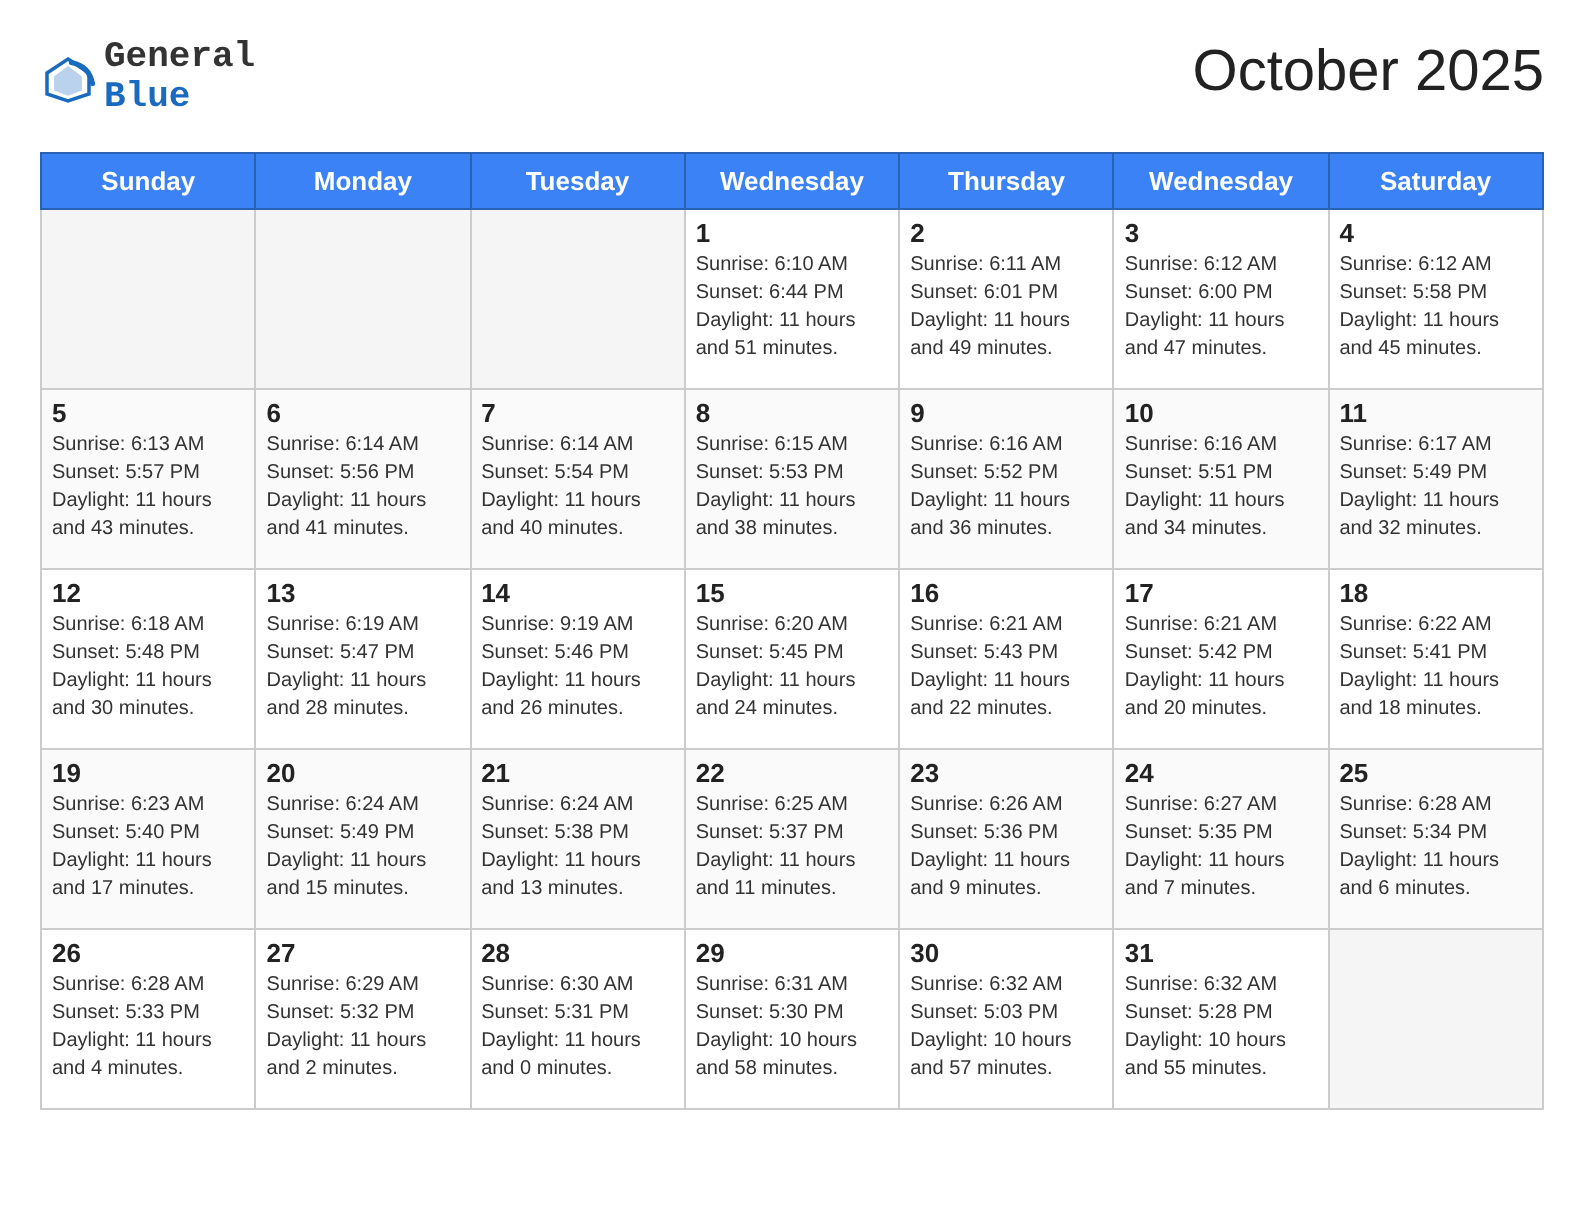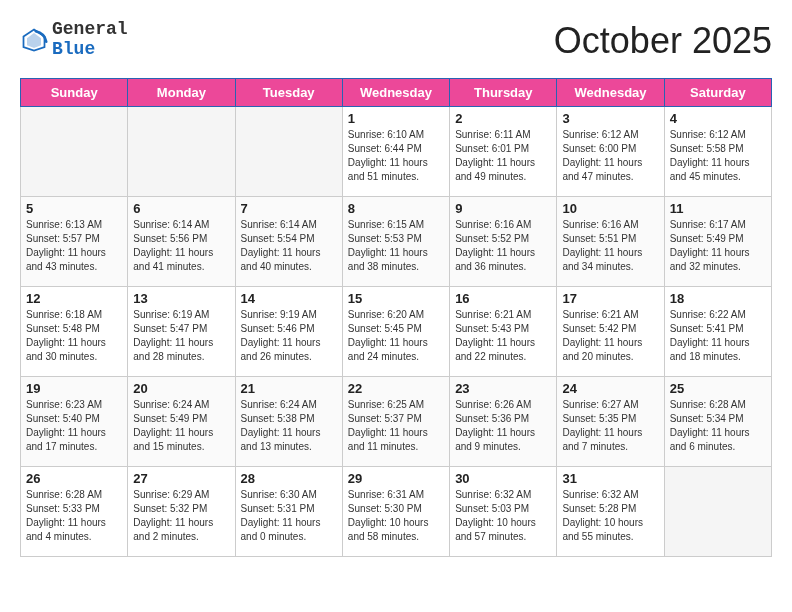--- a/index.html
+++ b/index.html
@@ -35,35 +35,35 @@
       font-weight: bold;
     }
     .logo-icon {
       width: 28px;
       height: 28px;
     }
     .title-block {
       text-align: right;
     }
     .month-title {
-      font-size: 36px;
+      font-size: 29px;
       font-weight: normal;
       color: #222;
     }
     .location {
       font-size: 16px;
       color: #555;
     }
     table {
       width: 100%;
       border-collapse: collapse;
       table-layout: fixed;
     }
     th {
-      background-color: #ec4899;
+      background-color: #3b82f6;
       color: #fff;
       text-align: center;
       padding: 6px 4px;
       font-size: 13px;
       font-weight: bold;
       border: 1px solid #2962b3;
     }
     td {
       border: 1px solid #ccc;
       vertical-align: top;

